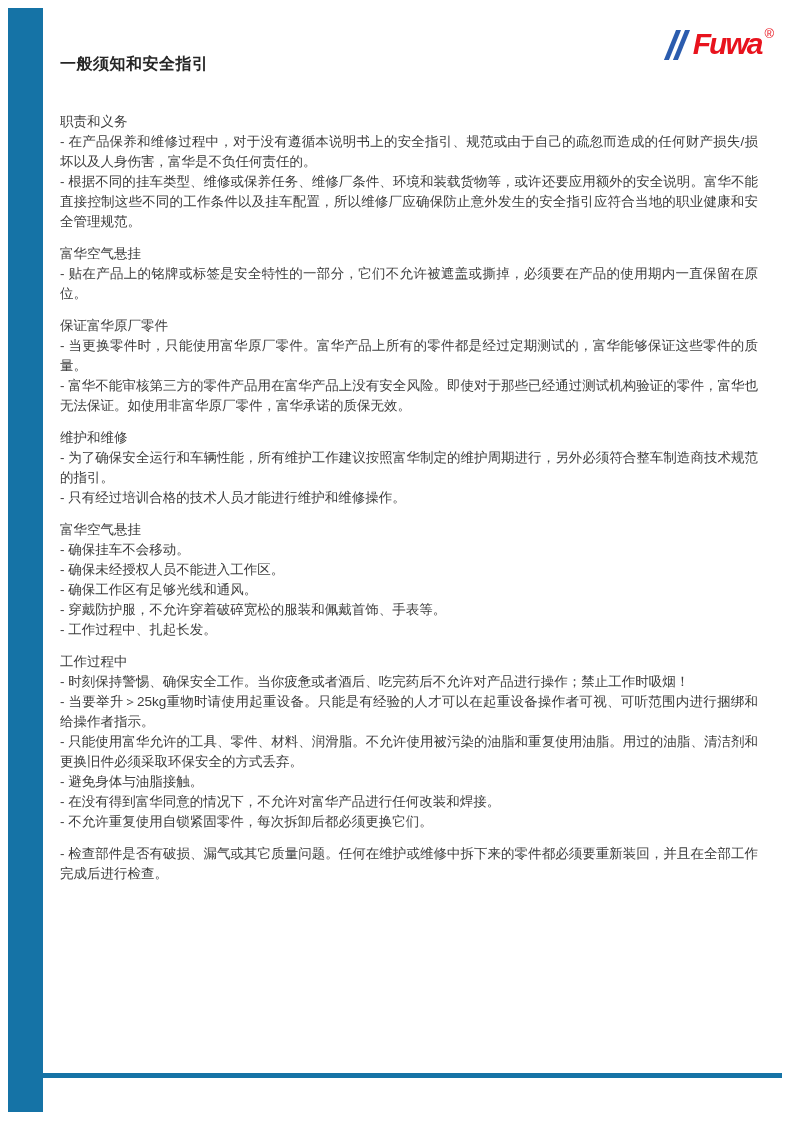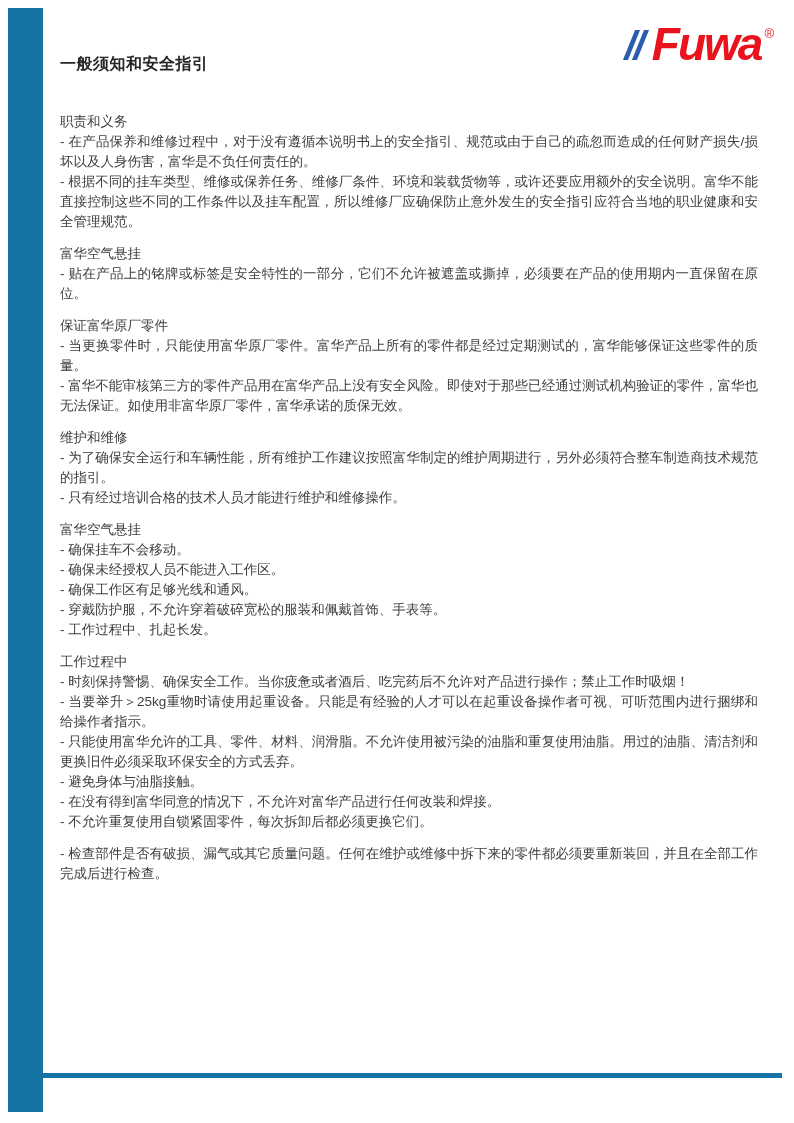--- a/index.html
+++ b/index.html
@@ -42,21 +42,21 @@
     margin-top:4px;
     margin-right:5px;
   }
   .logo .stripe {
     width:5px; height:30px;
     background:#2b5cae;
     transform:skewX(-22deg);
     margin-right:4px;
   }
   .logo .brand {
-    font-size:46px;
+    font-size:30px;
     line-height:36px;
     font-weight:bold;
     font-style:italic;
     color:#e8131d;
     letter-spacing:-2px;
   }
   .logo .reg {
     font-size:13px;
     color:#e8131d;
     margin-left:3px;

